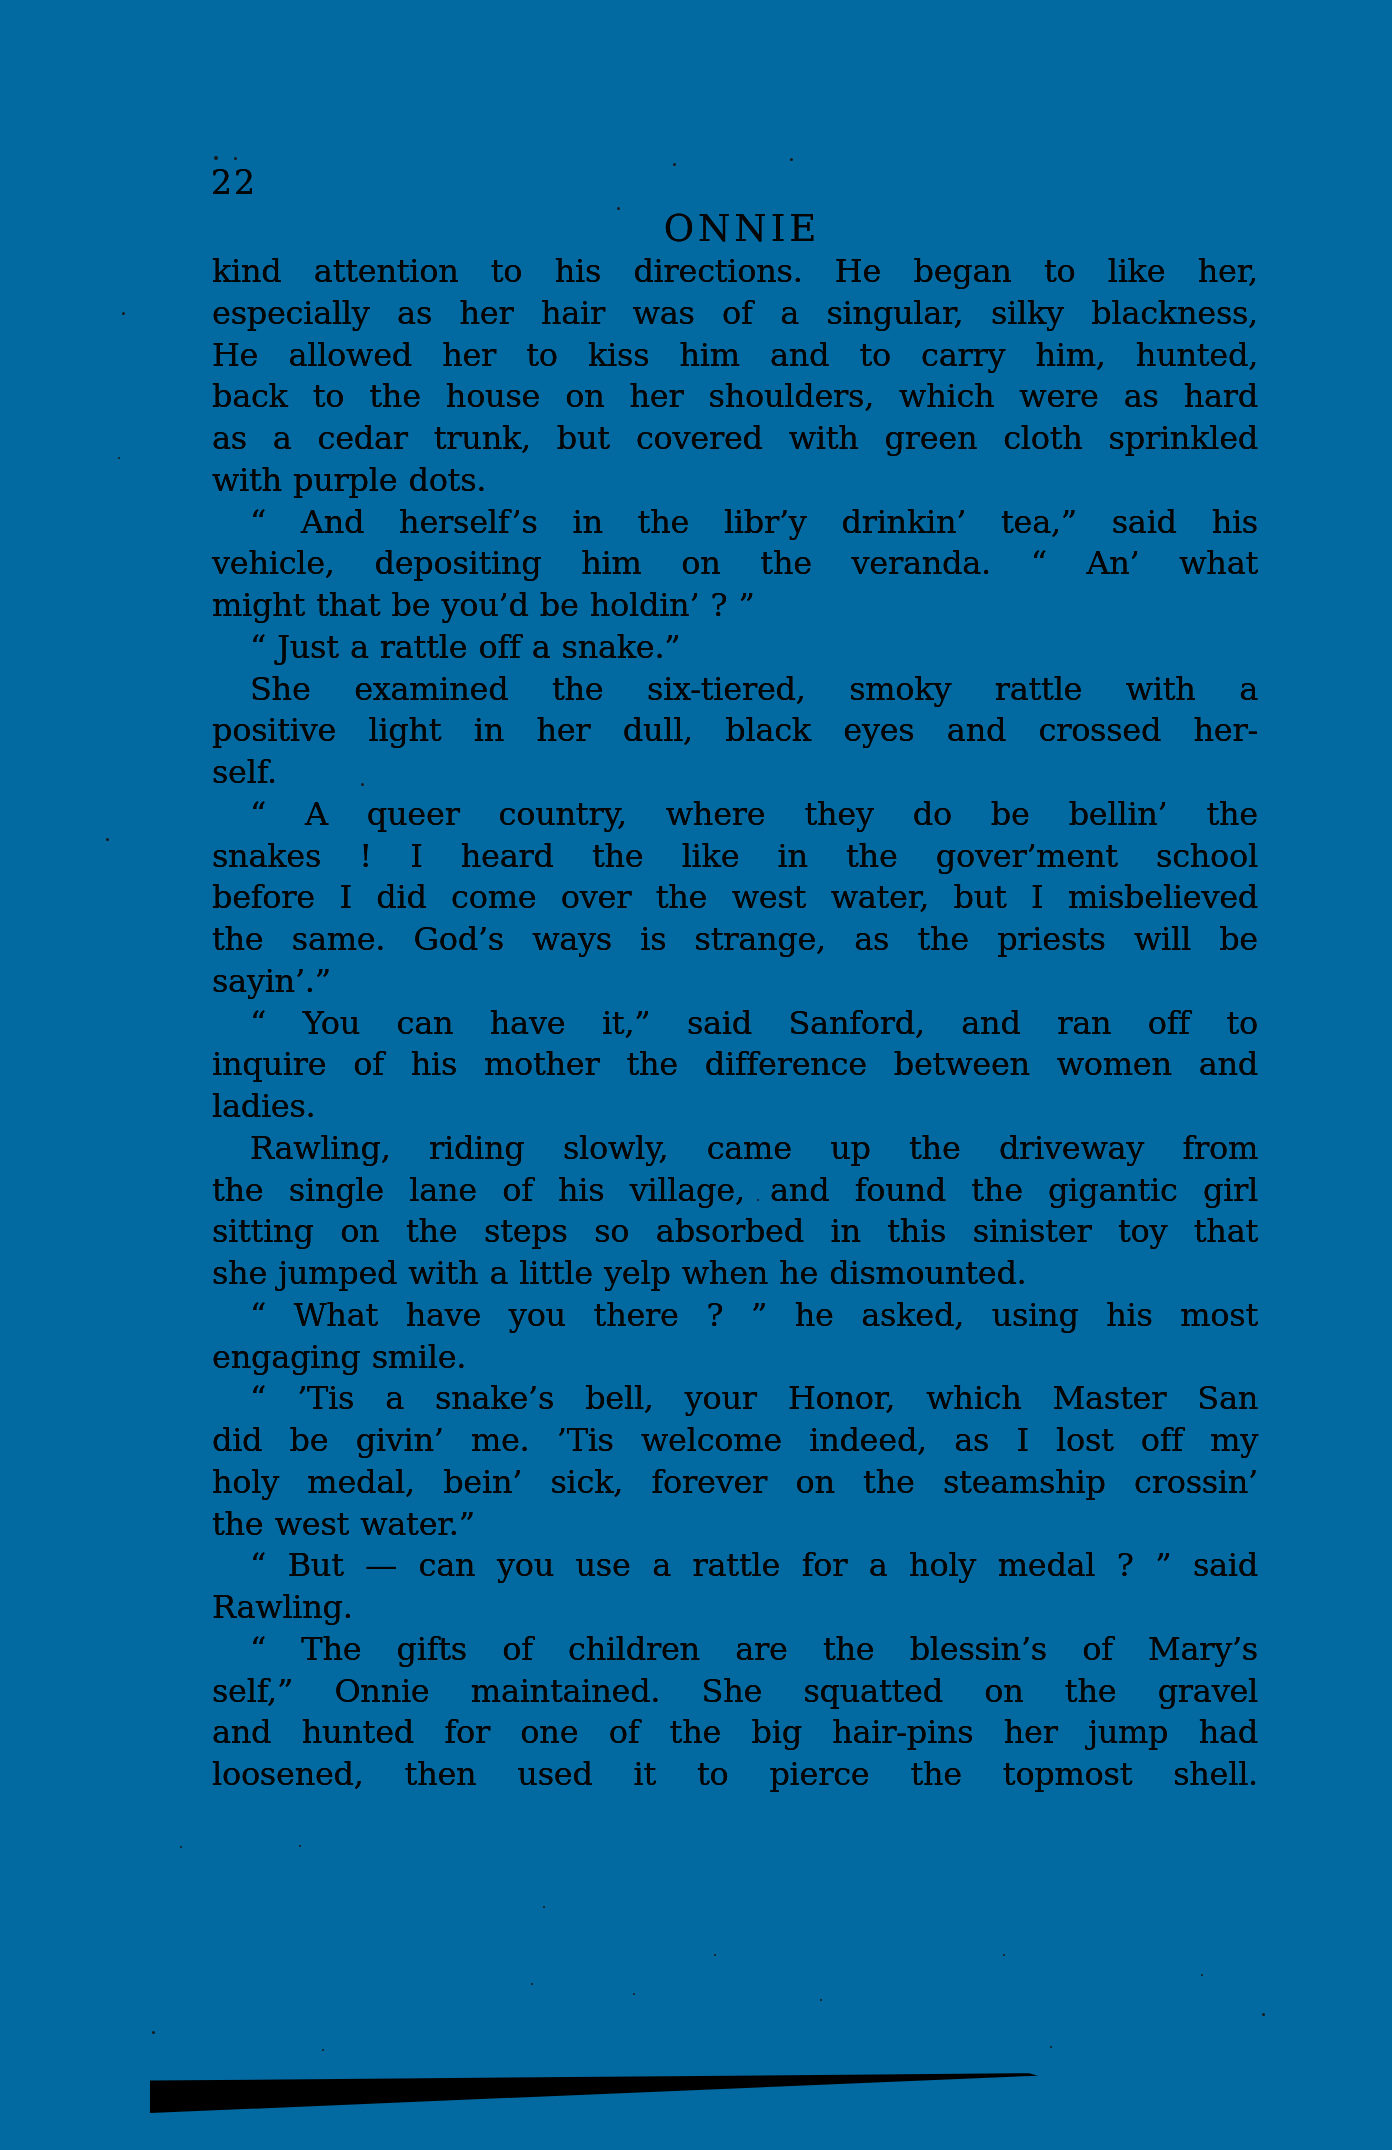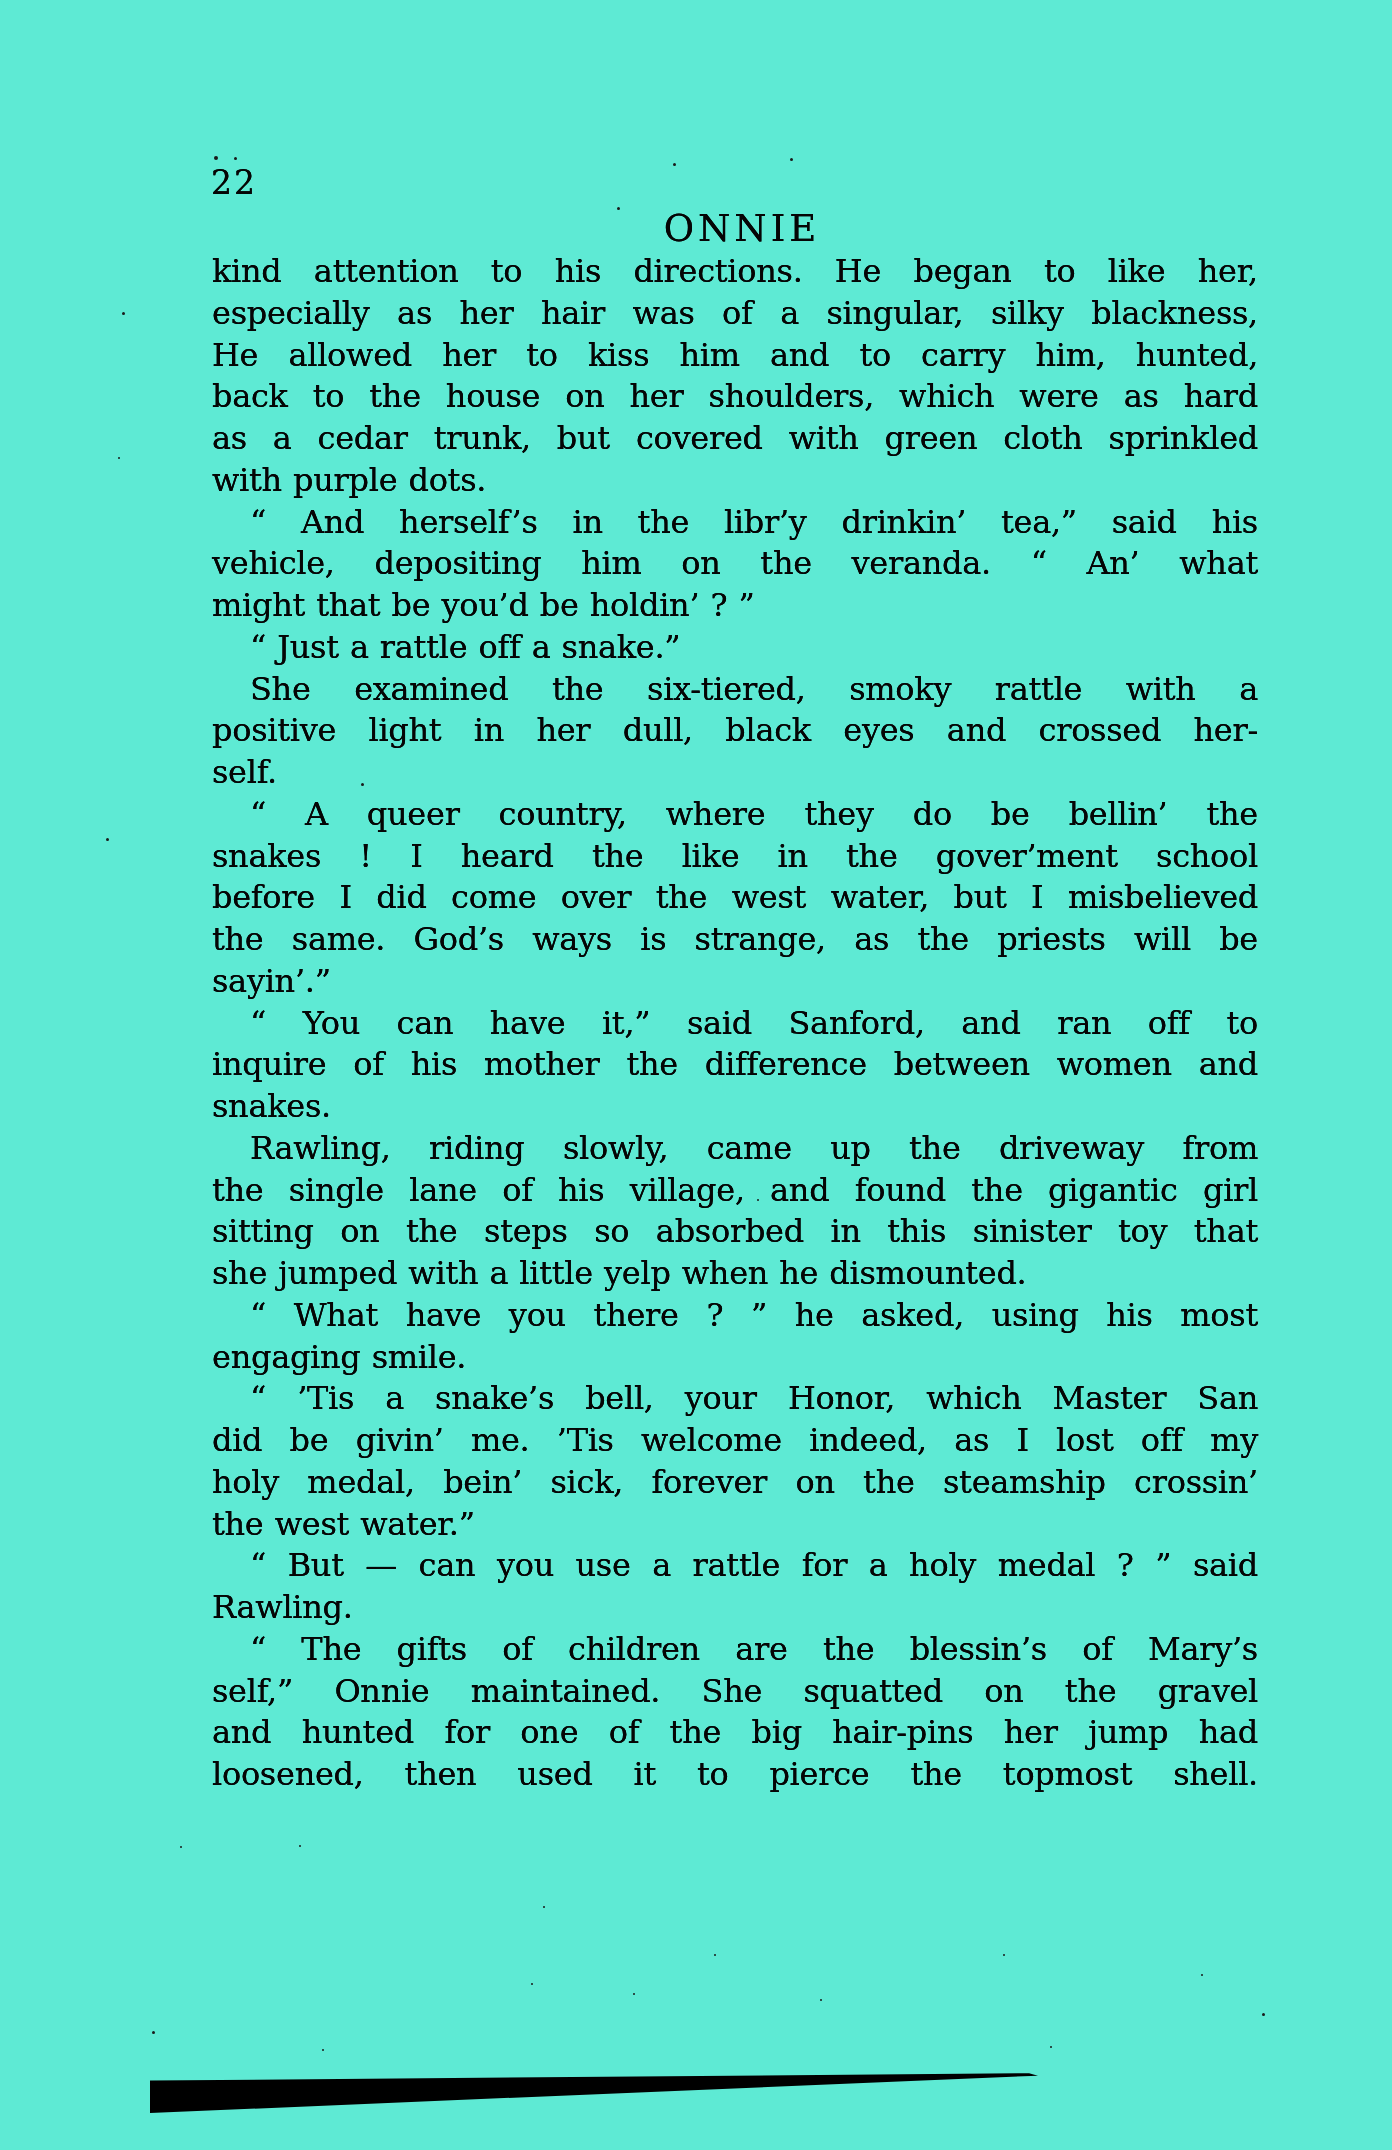--- a/index.html
+++ b/index.html
@@ -4,21 +4,21 @@
 <style>
   html, body {
     margin: 0;
     padding: 0;
     background: #e8e8e8;
   }
   .page {
     position: relative;
     width: 1392px;
     height: 2150px;
-    background: #5eead4;
+    background: #0369a1;
     overflow: hidden;
     font-family: "DejaVu Serif", "Liberation Serif", serif;
     color: #050505;
   }
   .header {
     position: absolute;
     top: 161px;
     left: 0;
     width: 100%;
     height: 50px;
@@ -107,21 +107,21 @@
       <div class="line indent">She examined the six-tiered, smoky rattle with a</div>
       <div class="line">positive light in her dull, black eyes and crossed her-</div>
       <div class="line nojust">self.</div>
       <div class="line indent">“ A queer country, where they do be bellin’ the</div>
       <div class="line">snakes !  I heard the like in the gover’ment school</div>
       <div class="line">before I did come over the west water, but I misbelieved</div>
       <div class="line">the same.  God’s ways is strange, as the priests will be</div>
       <div class="line nojust">sayin’.”</div>
       <div class="line indent">“ You can have it,” said Sanford, and ran off to</div>
       <div class="line">inquire of his mother the difference between women and</div>
-      <div class="line nojust">snakes.</div>
+      <div class="line nojust">ladies.</div>
       <div class="line indent">Rawling, riding slowly, came up the driveway from</div>
       <div class="line">the single lane of his village, and found the gigantic girl</div>
       <div class="line">sitting on the steps so absorbed in this sinister toy that</div>
       <div class="line nojust">she jumped with a little yelp when he dismounted.</div>
       <div class="line indent">“ What have you there ? ” he asked, using his most</div>
       <div class="line nojust">engaging smile.</div>
       <div class="line indent">“ ’Tis a snake’s bell, your Honor, which Master San</div>
       <div class="line">did be givin’ me.  ’Tis welcome indeed, as I lost off my</div>
       <div class="line">holy medal, bein’ sick, forever on the steamship crossin’</div>
       <div class="line nojust">the west water.”</div>

